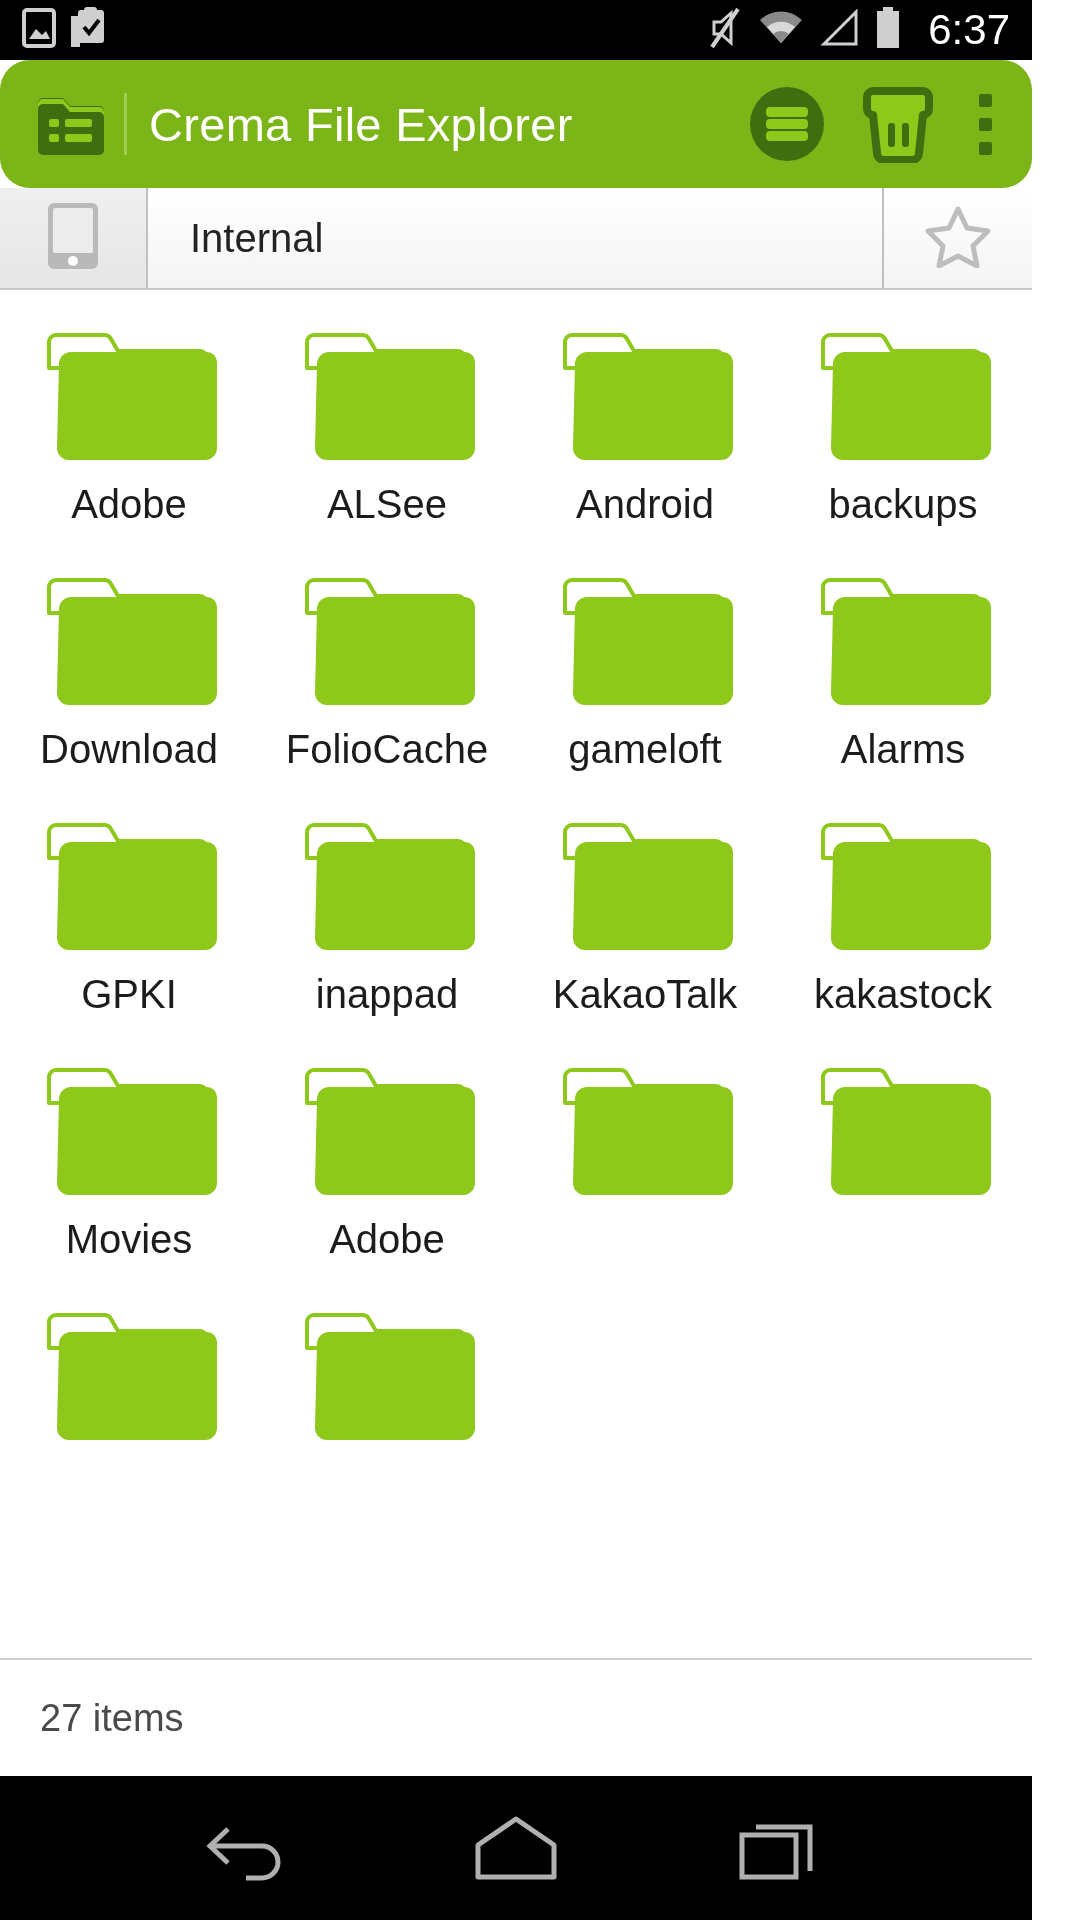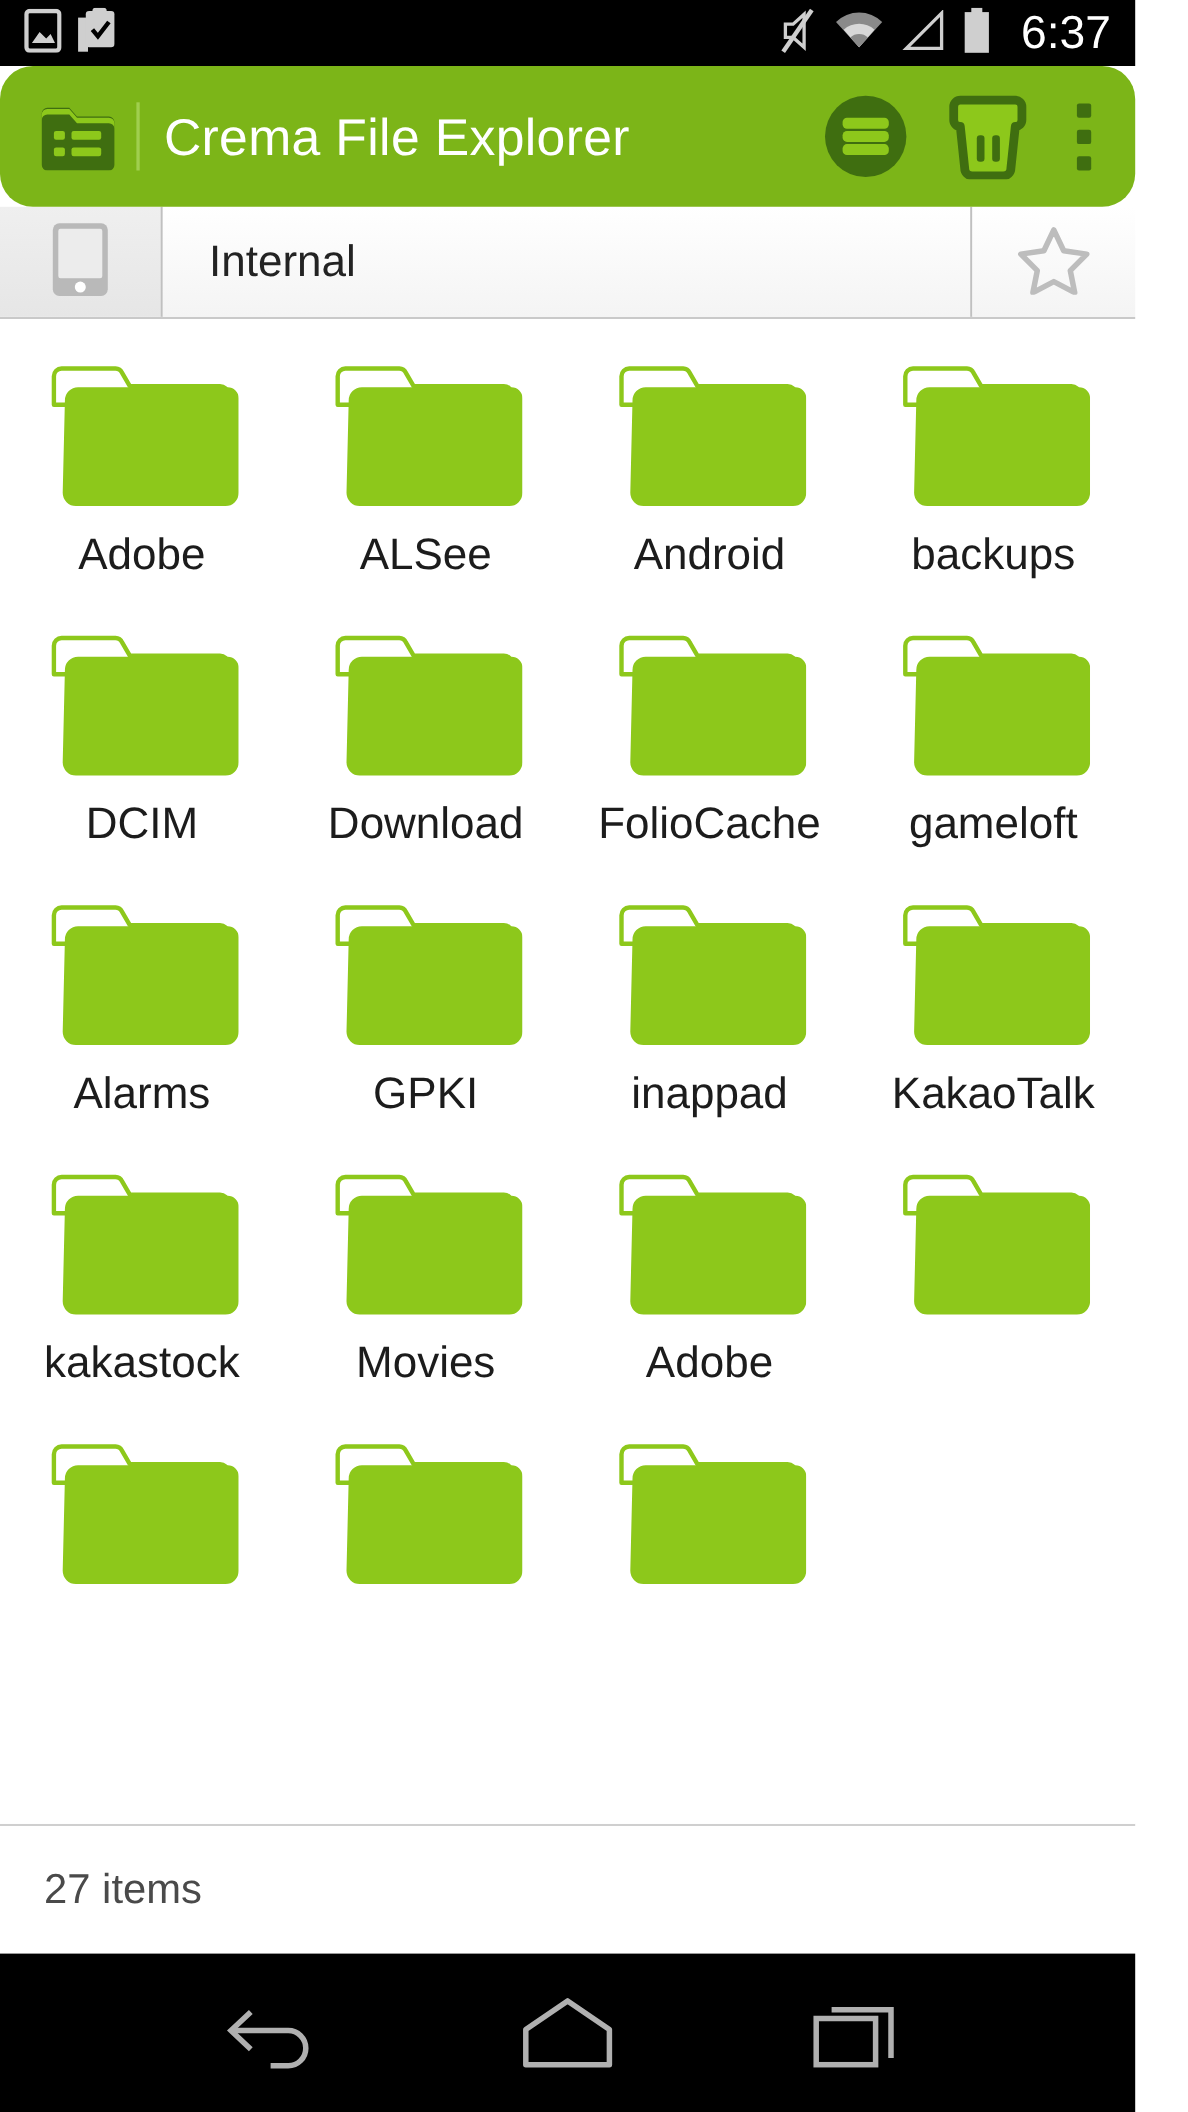--- a/index.html
+++ b/index.html
@@ -256,27 +256,20 @@
   <path d="M18 44 a12 12 0 0 1 12-12 h136 a10 10 0 0 1 10 10 v86 a12 12 0 0 1 -12 12 H28 a12 12 0 0 1 -12 -12 Z" fill="#8dc81b"></path>
 </svg>
           <div class="cell-label">Android</div>
         </div>
         <div class="cell">
 <svg class="folder" width="176" height="150" viewBox="0 0 176 150">
   <path d="M8 22 a7 7 0 0 1 7-7 h49 a7 7 0 0 1 6 4 l7 12 h82 a7 7 0 0 1 7 7 v10 H8 Z" fill="#ffffff" stroke="#8dc81b" stroke-width="4" stroke-linejoin="round"></path>
   <path d="M18 44 a12 12 0 0 1 12-12 h136 a10 10 0 0 1 10 10 v86 a12 12 0 0 1 -12 12 H28 a12 12 0 0 1 -12 -12 Z" fill="#8dc81b"></path>
 </svg>
           <div class="cell-label">backups</div>
-        </div>
-        <div class="cell">
-<svg class="folder" width="176" height="150" viewBox="0 0 176 150">
-  <path d="M8 22 a7 7 0 0 1 7-7 h49 a7 7 0 0 1 6 4 l7 12 h82 a7 7 0 0 1 7 7 v10 H8 Z" fill="#ffffff" stroke="#8dc81b" stroke-width="4" stroke-linejoin="round"></path>
-  <path d="M18 44 a12 12 0 0 1 12-12 h136 a10 10 0 0 1 10 10 v86 a12 12 0 0 1 -12 12 H28 a12 12 0 0 1 -12 -12 Z" fill="#8dc81b"></path>
-</svg>
-          <div class="cell-label">DCIM</div>
         </div>
         <div class="cell">
 <svg class="folder" width="176" height="150" viewBox="0 0 176 150">
   <path d="M8 22 a7 7 0 0 1 7-7 h49 a7 7 0 0 1 6 4 l7 12 h82 a7 7 0 0 1 7 7 v10 H8 Z" fill="#ffffff" stroke="#8dc81b" stroke-width="4" stroke-linejoin="round"></path>
   <path d="M18 44 a12 12 0 0 1 12-12 h136 a10 10 0 0 1 10 10 v86 a12 12 0 0 1 -12 12 H28 a12 12 0 0 1 -12 -12 Z" fill="#8dc81b"></path>
 </svg>
           <div class="cell-label">Download</div>
         </div>
         <div class="cell">
 <svg class="folder" width="176" height="150" viewBox="0 0 176 150">

